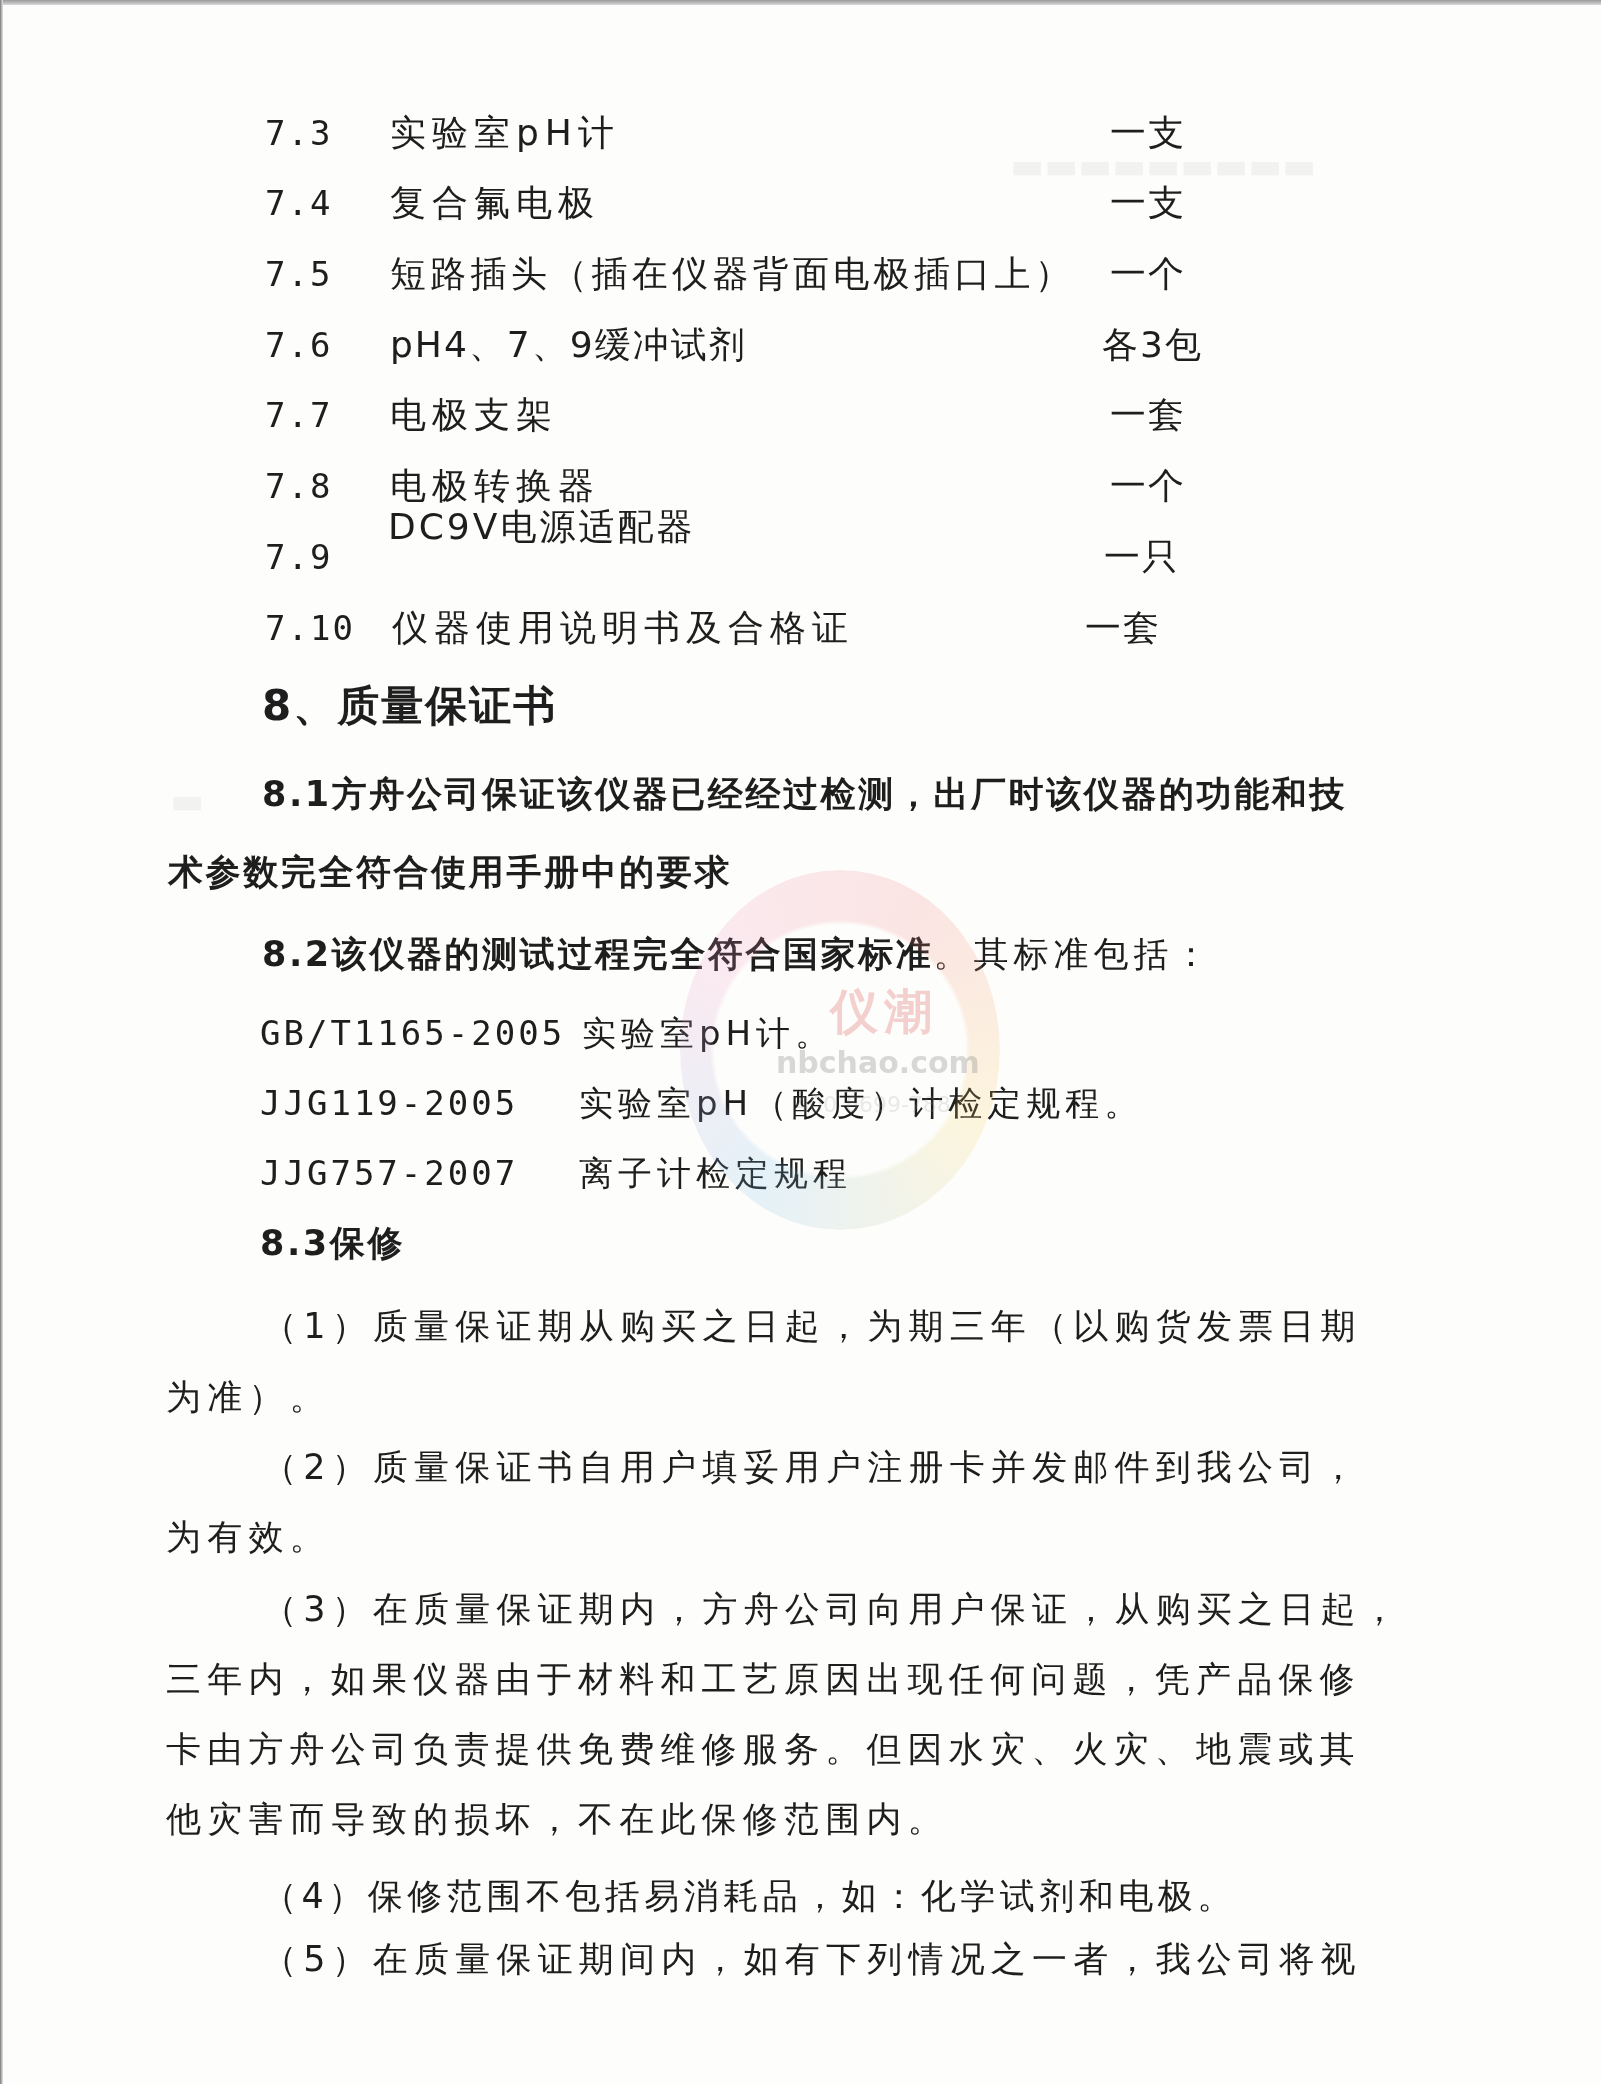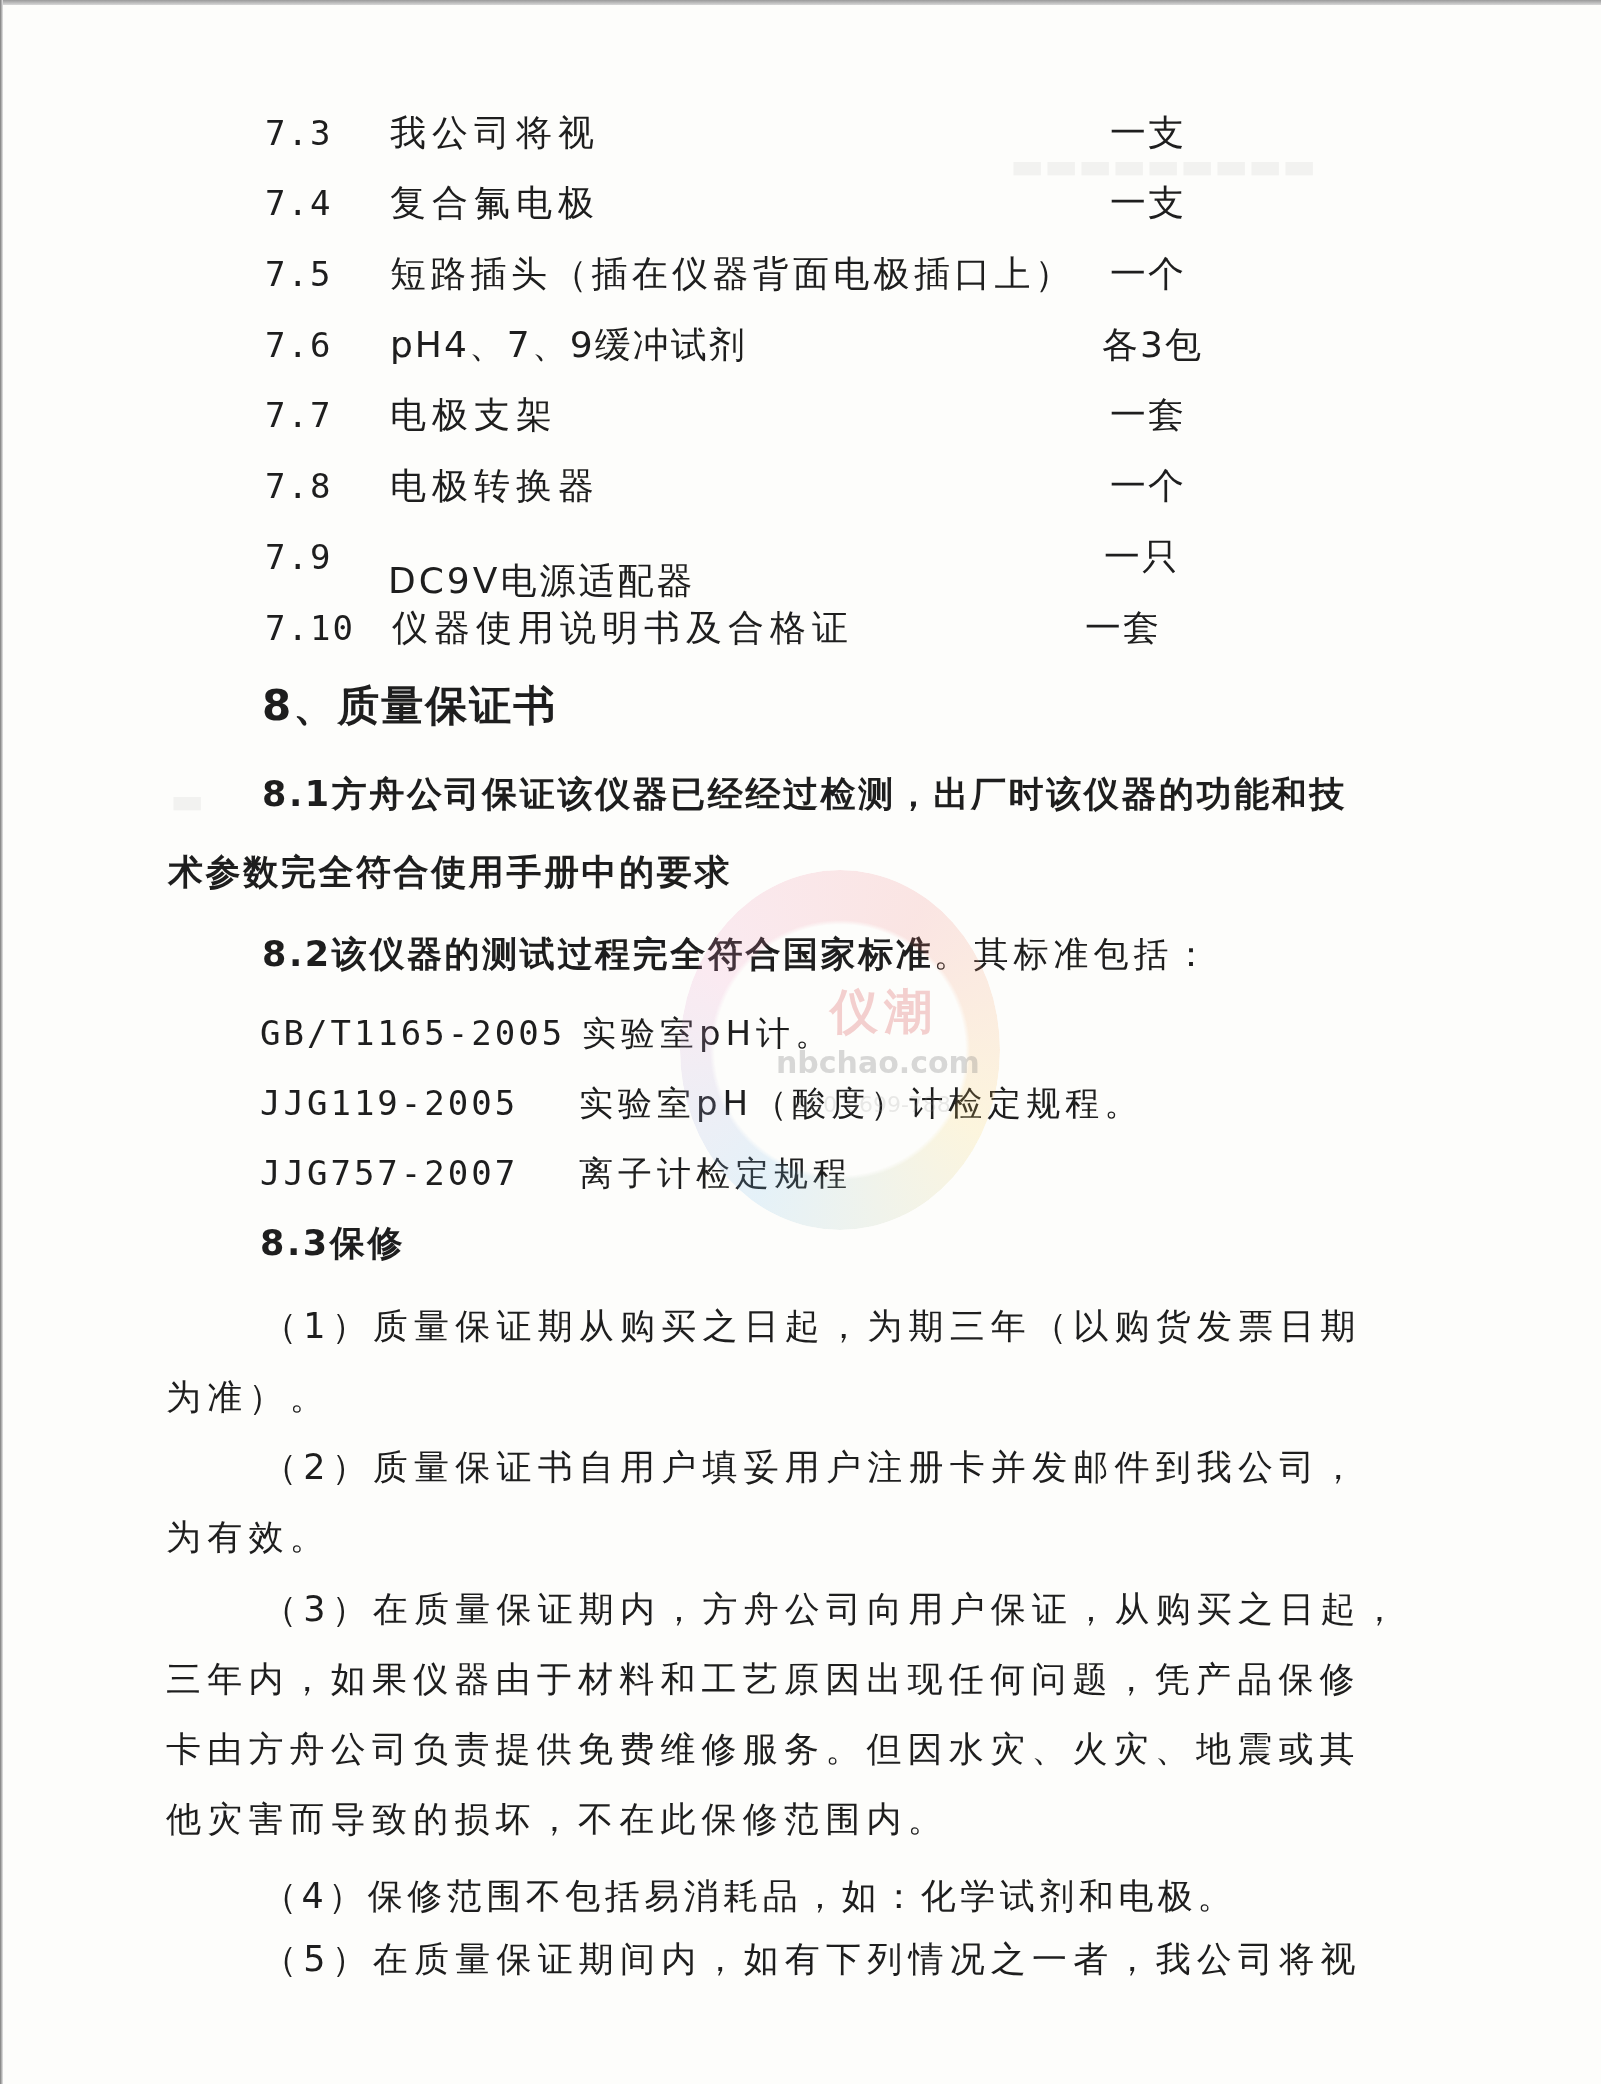--- a/index.html
+++ b/index.html
@@ -44,21 +44,21 @@
 <body>
 
 <div class="scan-top"></div>
 <div class="scan-left"></div>
 
 <div class="ghost" style="left:1010px;top:145px;">▬▬▬▬▬▬▬▬▬</div>
 <div class="ghost" style="left:170px;top:780px;">▬</div>
 
 <div>
   <div class="line item-num mono" style="left:265px;top:116px;">7.3</div>
-  <div class="line item-name" style="left:390px;top:115px;">我公司将视</div>
+  <div class="line item-name" style="left:390px;top:115px;">实验室pH计</div>
   <div class="line item-qty" style="left:1110px;top:115px;">一支</div>
 
   <div class="line item-num mono" style="left:265px;top:186px;">7.4</div>
   <div class="line item-name" style="left:390px;top:185px;">复合氟电极</div>
   <div class="line item-qty" style="left:1110px;top:185px;">一支</div>
 
   <div class="line item-num mono" style="left:265px;top:257px;">7.5</div>
   <div class="line item-name" style="left:390px;top:256px;letter-spacing:4.3px;">短路插头（插在仪器背面电极插口上）</div>
   <div class="line item-qty" style="left:1110px;top:256px;">一个</div>
 
@@ -68,21 +68,21 @@
 
   <div class="line item-num mono" style="left:265px;top:398px;">7.7</div>
   <div class="line item-name" style="left:390px;top:397px;">电极支架</div>
   <div class="line item-qty" style="left:1110px;top:397px;">一套</div>
 
   <div class="line item-num mono" style="left:265px;top:469px;">7.8</div>
   <div class="line item-name" style="left:390px;top:468px;">电极转换器</div>
   <div class="line item-qty" style="left:1110px;top:468px;">一个</div>
 
   <div class="line item-num mono" style="left:265px;top:540px;">7.9</div>
-  <div class="line item-name" style="left:388px;top:563px;letter-spacing:3px;">DC9V电源适配器</div>
+  <div class="line item-name" style="left:388px;top:509px;letter-spacing:3px;">DC9V电源适配器</div>
   <div class="line item-qty" style="left:1104px;top:539px;">一只</div>
 
   <div class="line item-num mono" style="left:265px;top:611px;">7.10</div>
   <div class="line item-name" style="left:392px;top:610px;">仪器使用说明书及合格证</div>
   <div class="line item-qty" style="left:1085px;top:610px;">一套</div>
 </div>
 
 <div class="line heading" style="left:262px;top:685px;">8、质量保证书</div>
 
 <div class="line bold-para" style="left:262px;top:777px;">8.1方舟公司保证该仪器已经经过检测，出厂时该仪器的功能和技</div>

